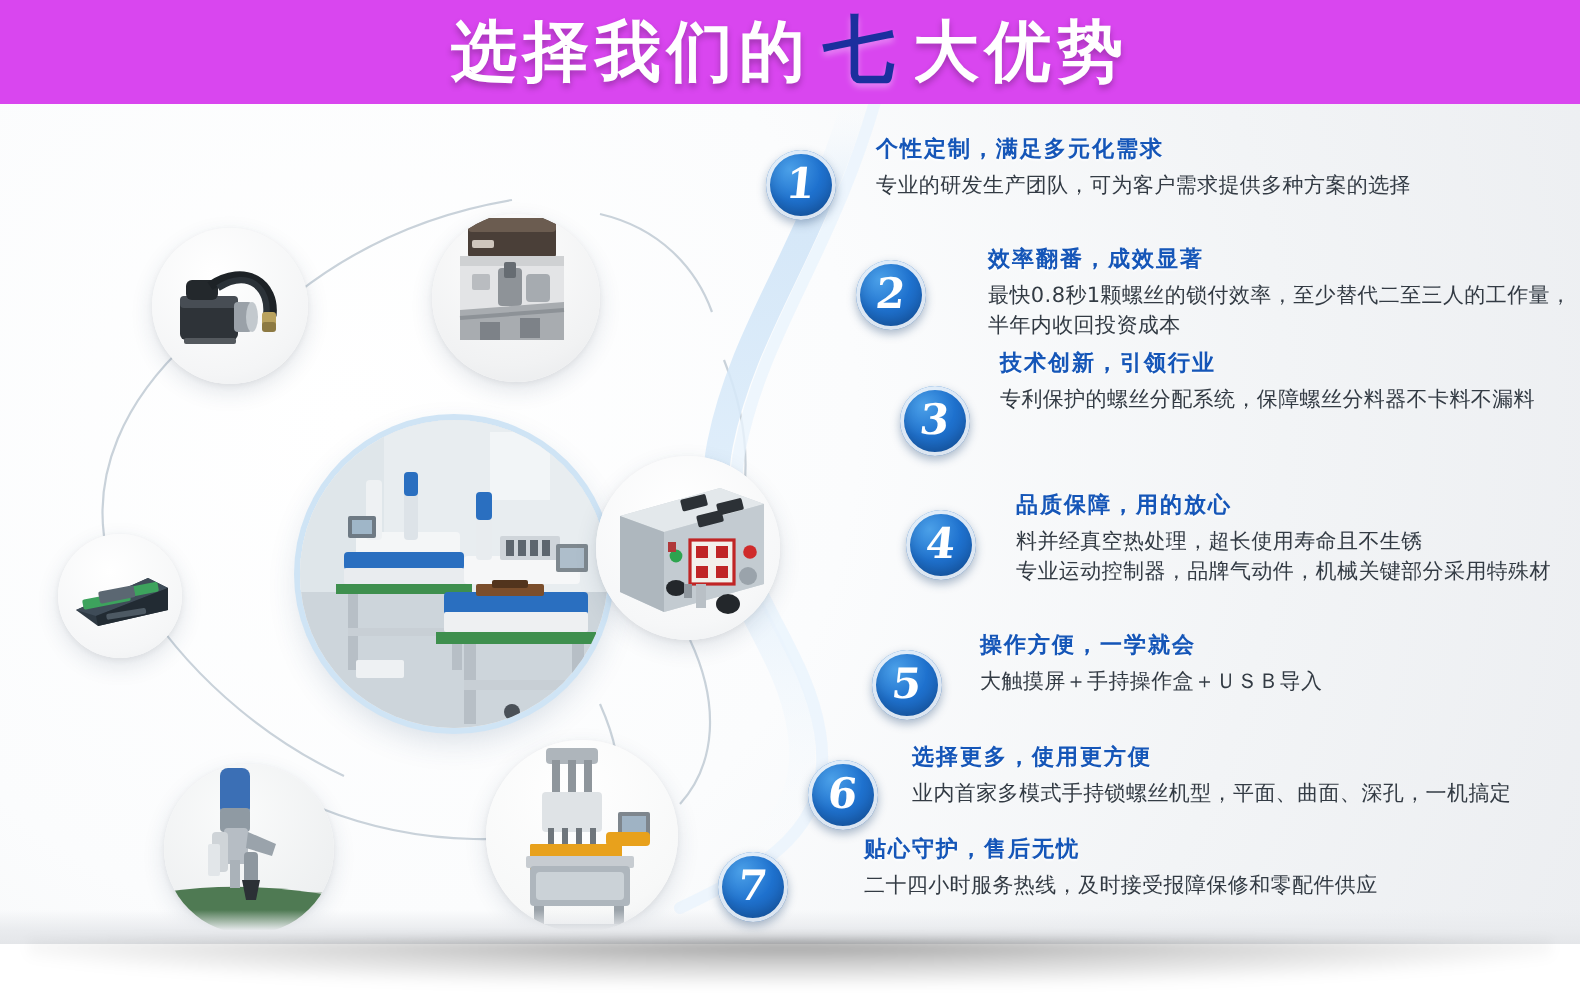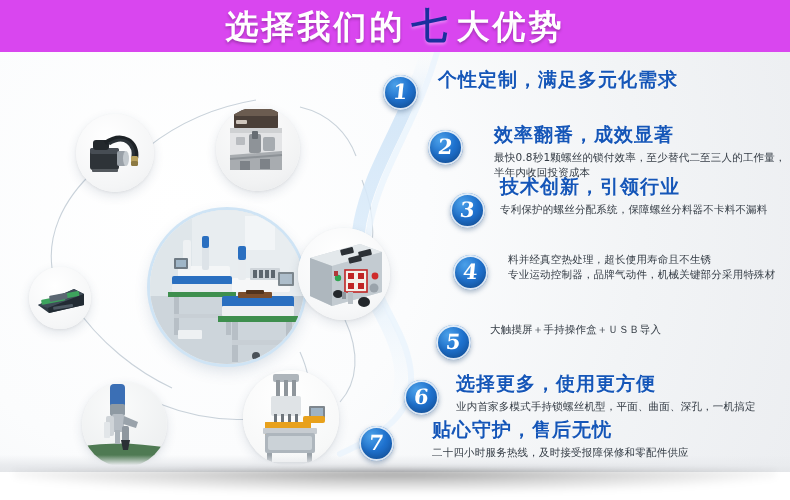--- a/index.html
+++ b/index.html
@@ -69,24 +69,24 @@
                inset 0 -4px 8px rgba(0,0,0,0.22),
                0 2px 5px rgba(20,60,110,0.35);
     color:#fff;font-size:21px;font-weight:bold;
     font-family:"DejaVu Serif","Liberation Serif",serif;
     display:flex;align-items:center;justify-content:center;
     line-height:1;
   }
   .badge span{transform:translateY(-1px) skewX(-6deg);}
   .ftext{position:absolute;}
   .ftitle{
-    font-size:19px;font-weight:bold;color:#1556b8;
+    font-size:11px;font-weight:bold;color:#1556b8;
     letter-spacing:1px;white-space:nowrap;line-height:1.1;
     text-shadow:0 1px 1px rgba(255,255,255,0.8);
-    font-family:Liberation Serif, serif;
+    font-family:Liberation Mono, monospace;
   }
   .fdesc{
     margin-top:4px;font-size:10.5px;color:#333b44;line-height:1.45;
     font-family:"DejaVu Sans","Liberation Sans",sans-serif;
     letter-spacing:0.2px;
   }
   .fdesc div{white-space:nowrap;}
 </style>
 </head>
 <body>
@@ -303,20 +303,23 @@
     </div>
 
     <div class="panel-bottom-fade" style="top:403px"></div>
 
     <div class="feature">
       <div class="badge" style="left:383px;top:23px">
         <span>1</span>
       </div>
       <div class="ftext" style="left:438px;top:18px">
         <div class="ftitle">个性定制，满足多元化需求</div>
+        <div class="fdesc">
+          <div>专业的研发生产团队，可为客户需求提供多种方案的选择</div>
+        </div>
       </div>
     </div>
 
     <div class="feature">
       <div class="badge" style="left:428px;top:78px">
         <span>2</span>
       </div>
       <div class="ftext" style="left:494px;top:73px">
         <div class="ftitle">效率翻番，成效显著</div>
         <div class="fdesc">
@@ -336,32 +339,34 @@
           <div>专利保护的螺丝分配系统，保障螺丝分料器不卡料不漏料</div>
         </div>
       </div>
     </div>
 
     <div class="feature">
       <div class="badge" style="left:453px;top:203px">
         <span>4</span>
       </div>
       <div class="ftext" style="left:508px;top:196px">
+        <div class="ftitle">品质保障，用的放心</div>
         <div class="fdesc">
           <div>料并经真空热处理，超长使用寿命且不生锈</div>
           <div>专业运动控制器，品牌气动件，机械关键部分采用特殊材</div>
         </div>
       </div>
     </div>
 
     <div class="feature">
       <div class="badge" style="left:436px;top:273px">
         <span>5</span>
       </div>
       <div class="ftext" style="left:490px;top:266px">
+        <div class="ftitle">操作方便，一学就会</div>
         <div class="fdesc">
           <div>大触摸屏＋手持操作盒＋ＵＳＢ导入</div>
         </div>
       </div>
     </div>
 
     <div class="feature">
       <div class="badge" style="left:404px;top:328px">
         <span>6</span>
       </div>

